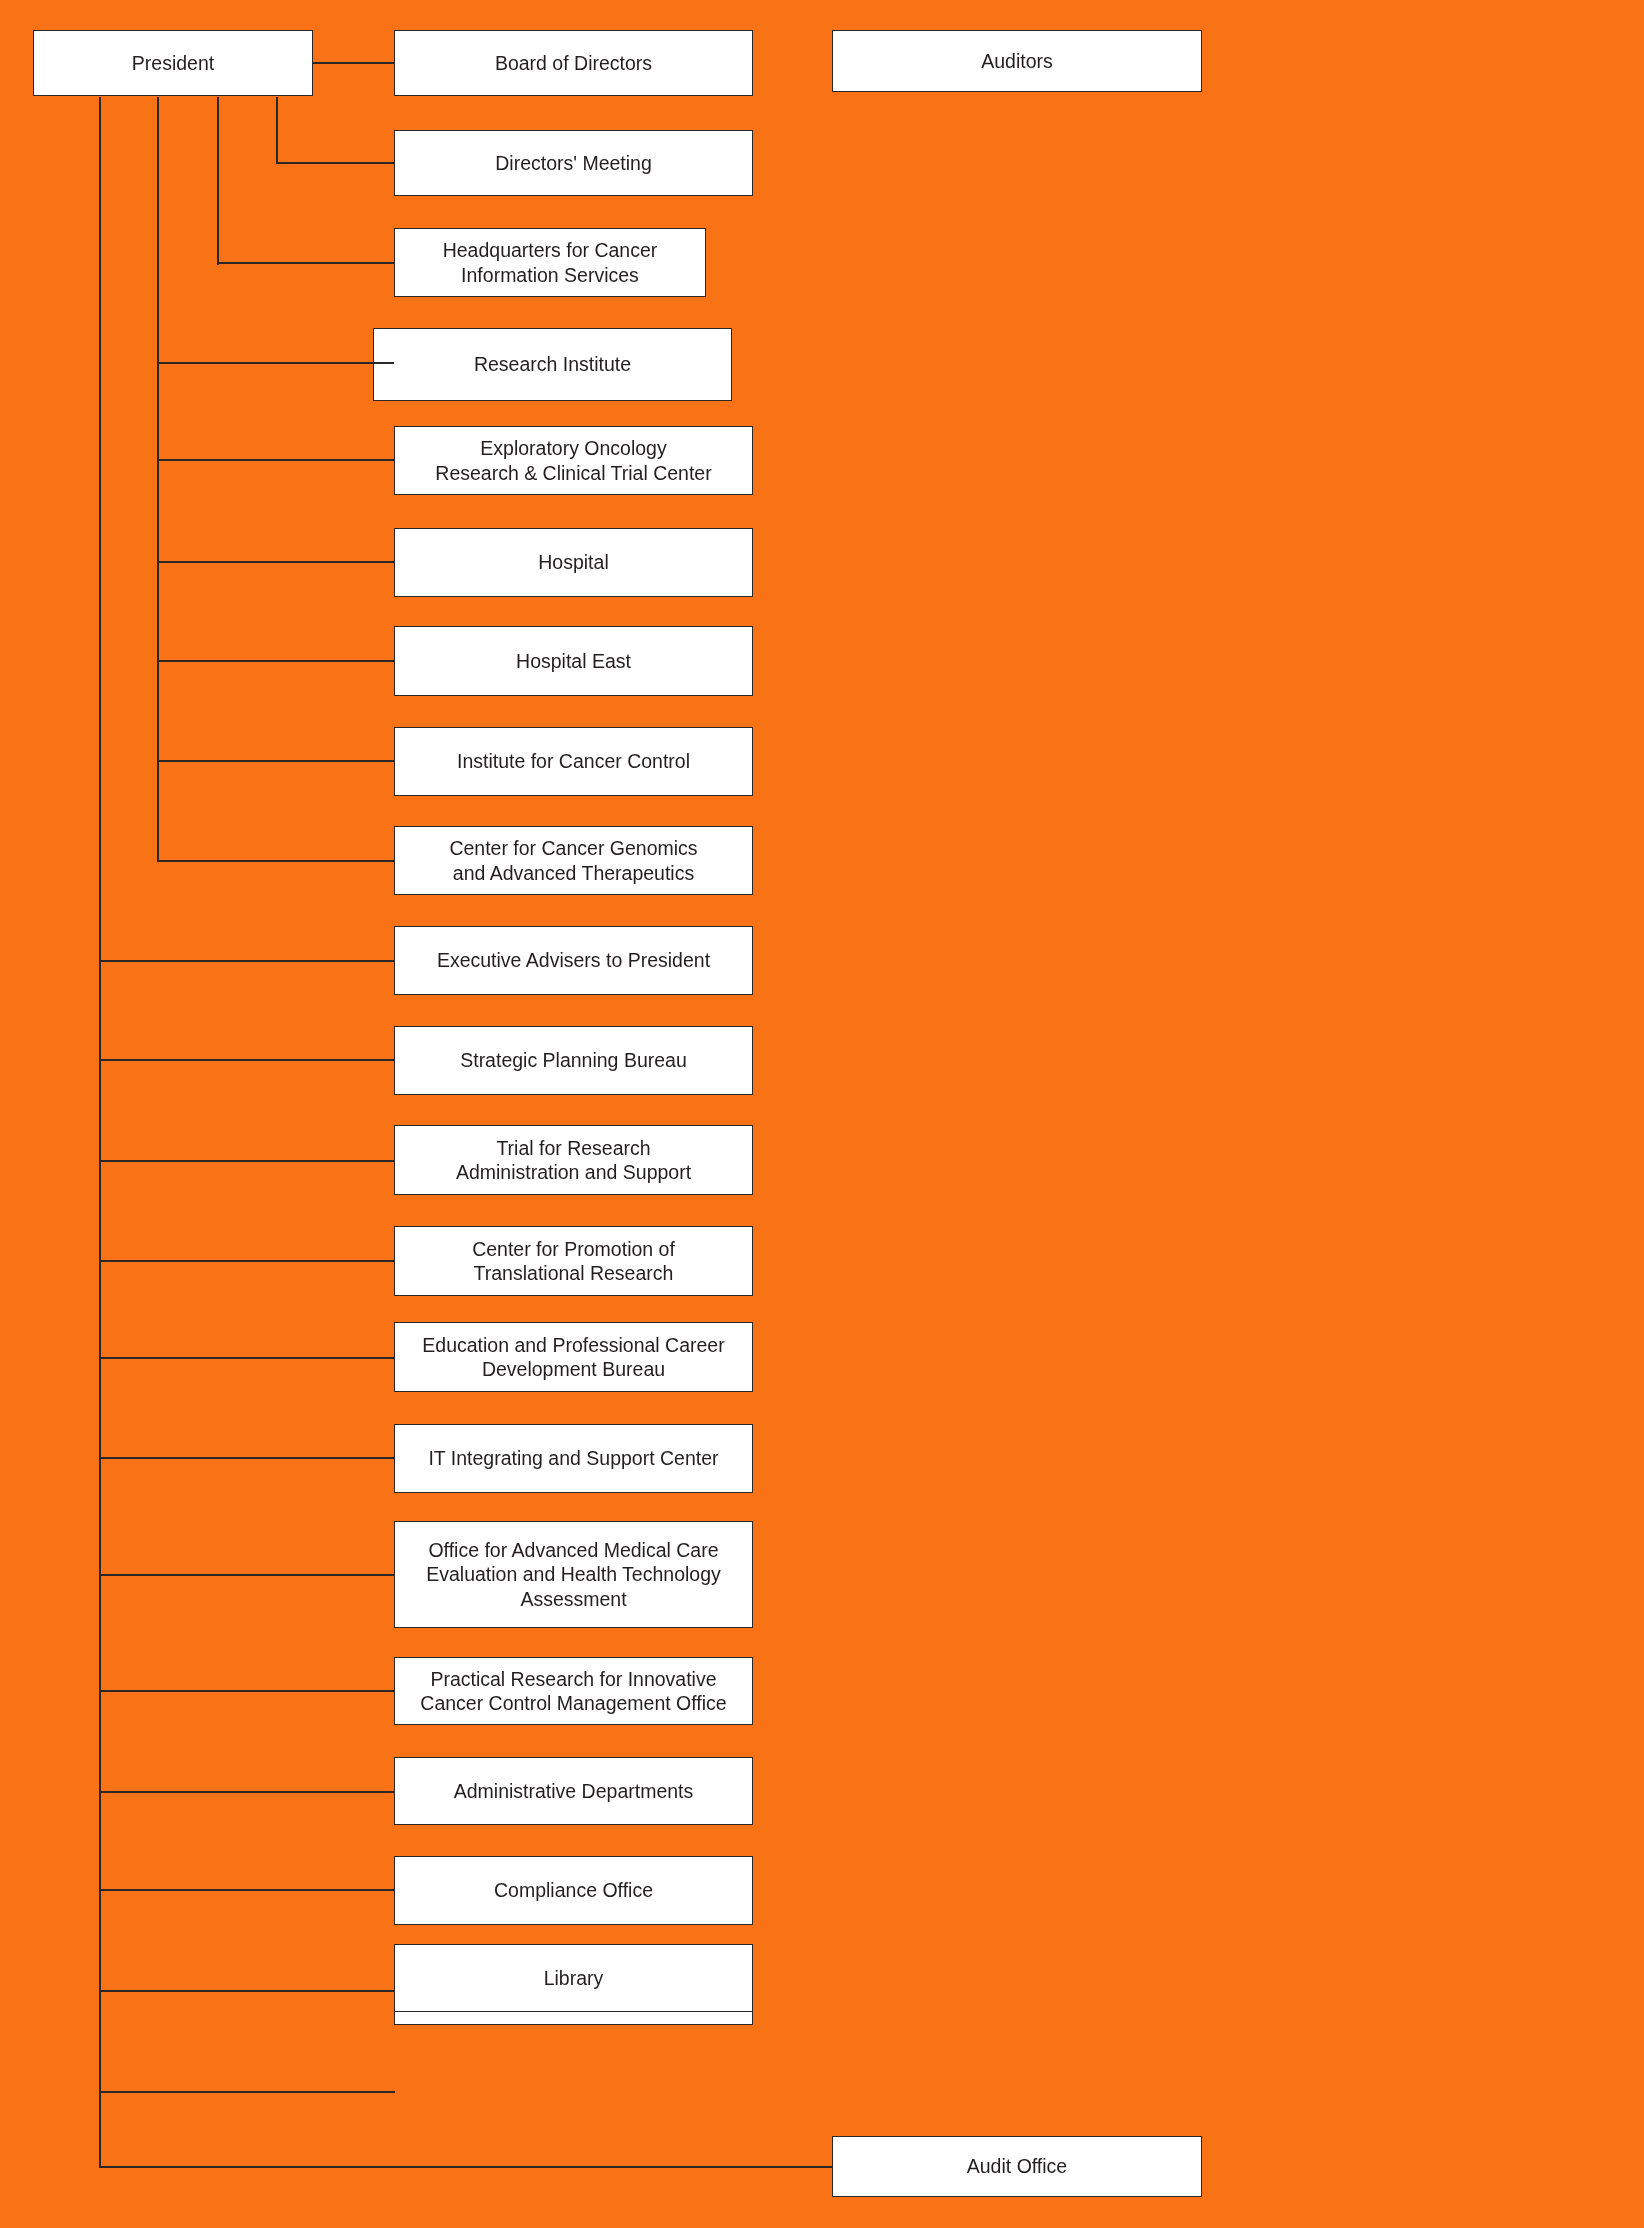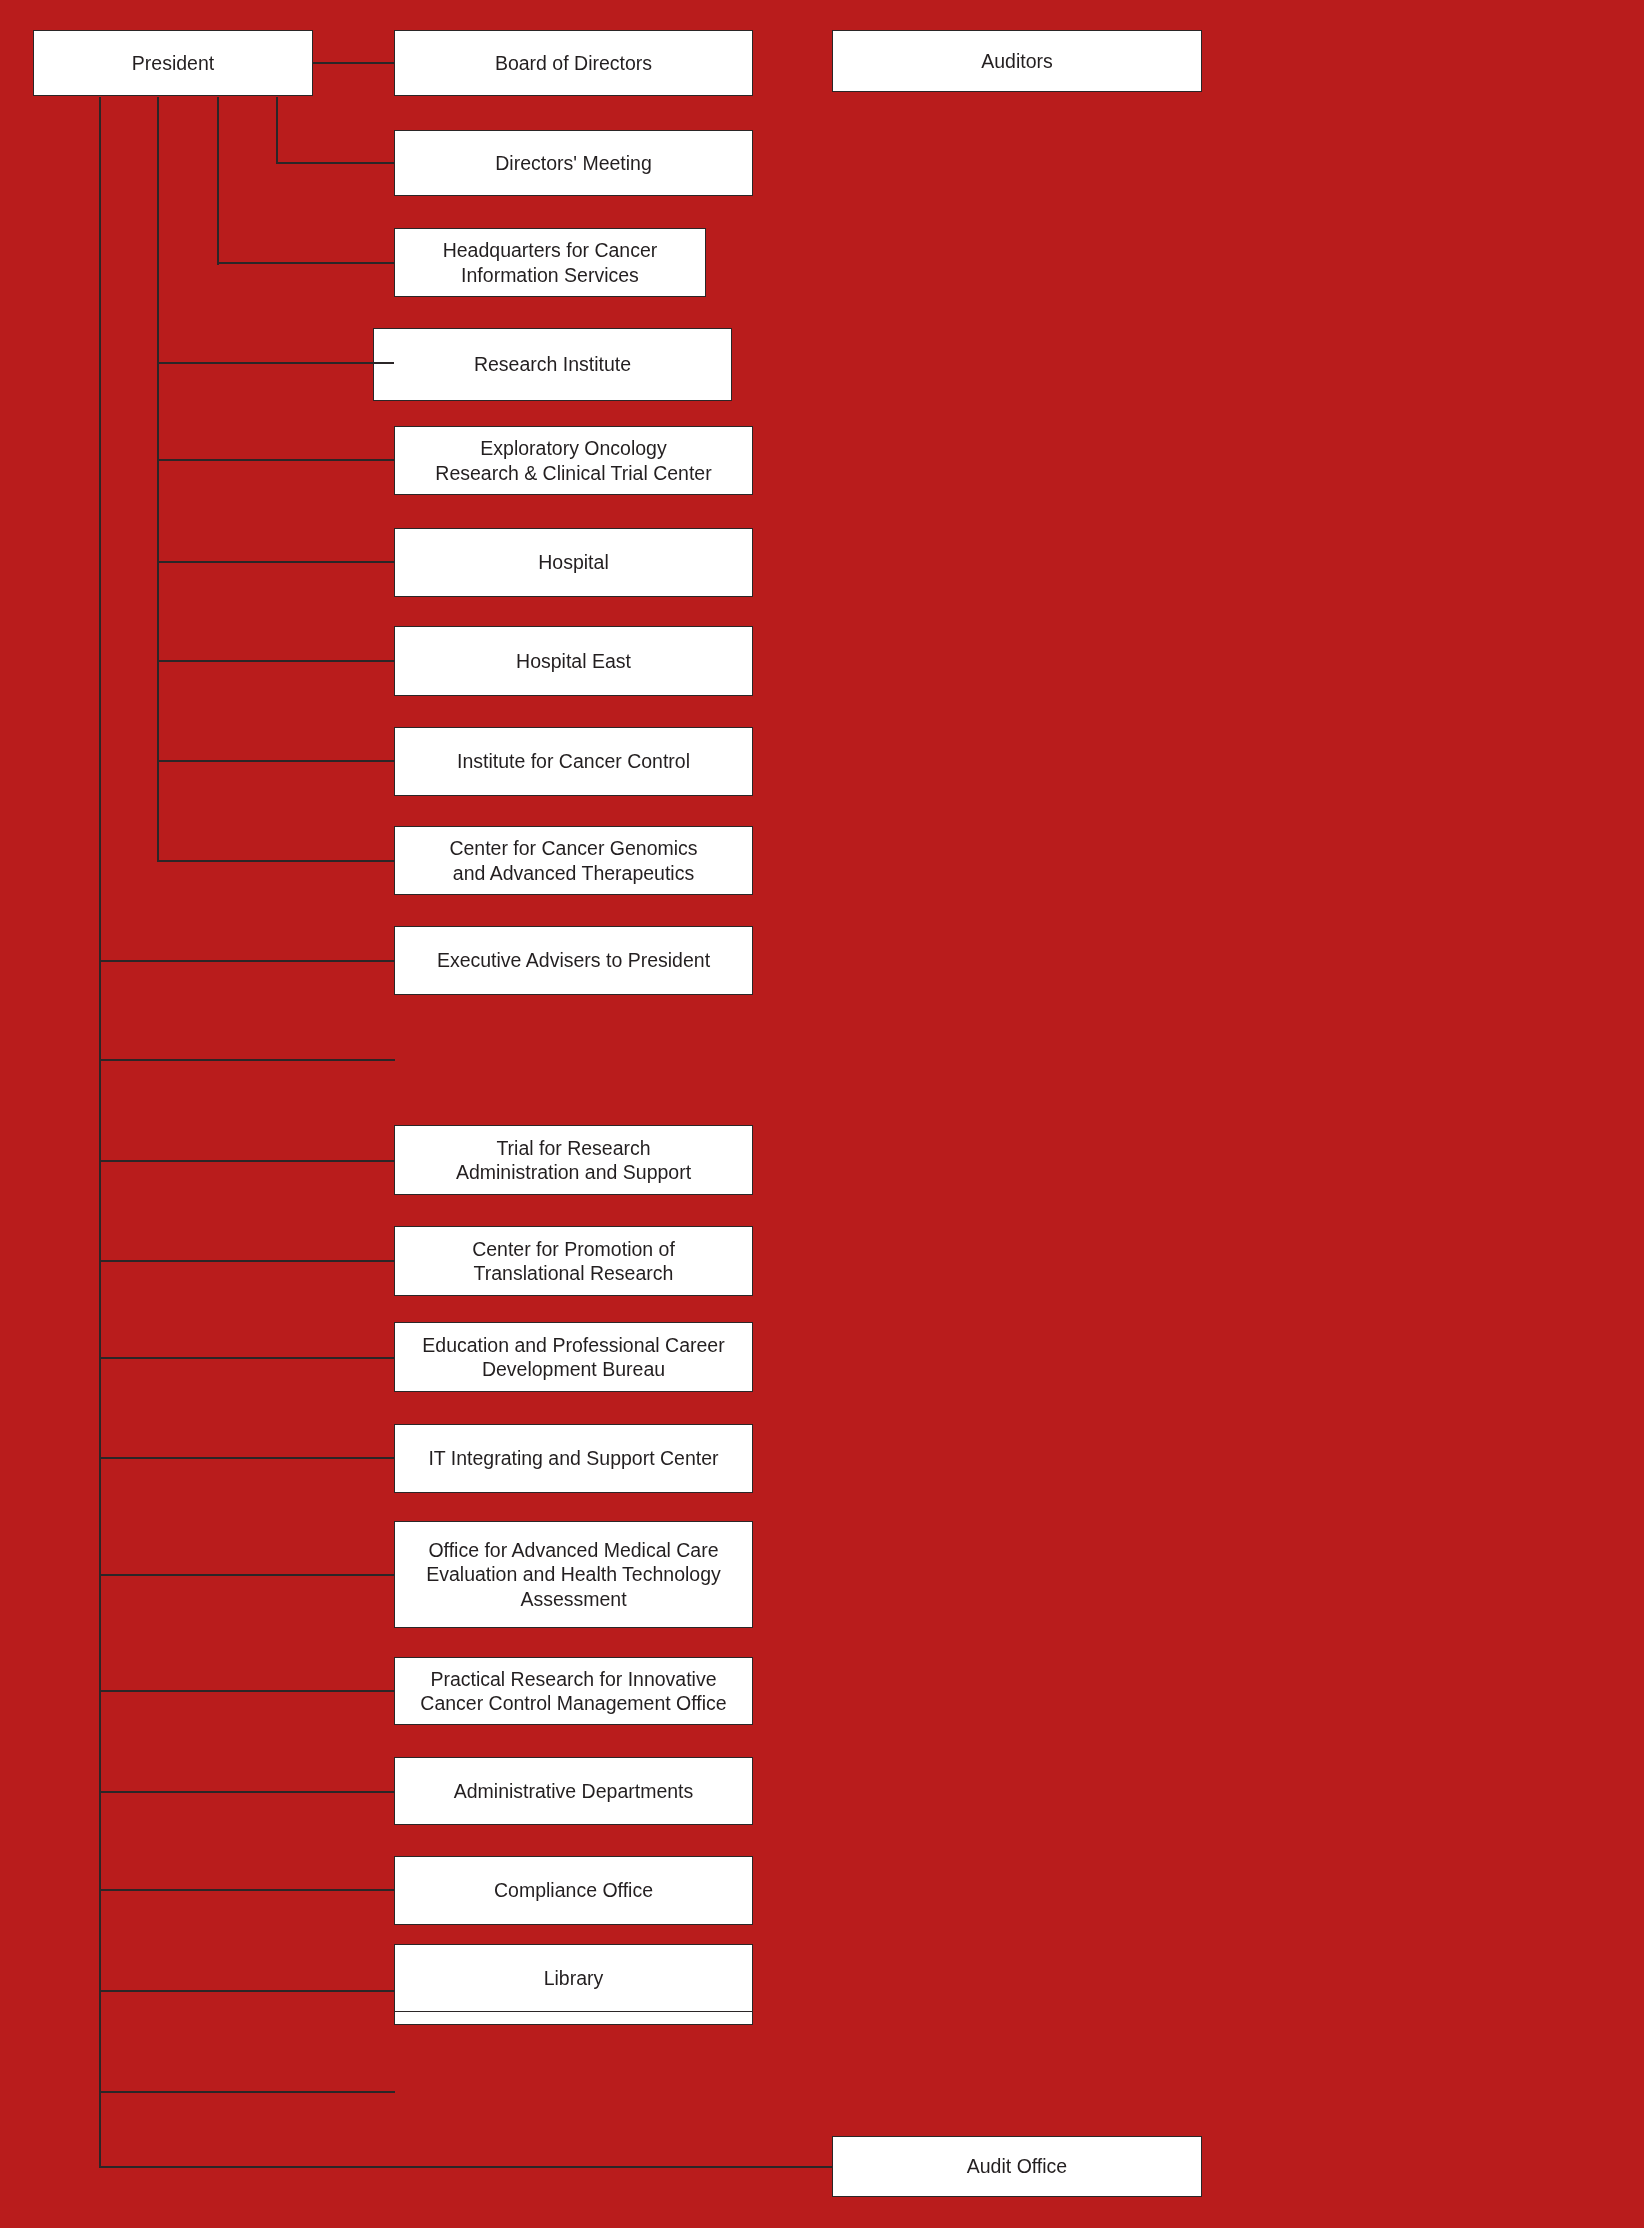--- a/index.html
+++ b/index.html
@@ -1,20 +1,20 @@
 <!DOCTYPE html>
 <html><head>
 <meta charset="utf-8">
 <style>
   html, body { margin: 0; padding: 0; background: #ffffff; }
   .canvas {
     position: relative;
     width: 1644px;
     height: 2228px;
-    background: #b91c1c;
+    background: #f97316;
     font-family: "Liberation Sans", "DejaVu Sans", sans-serif;
     color: #231f20;
   }
   .node {
     position: absolute;
     box-sizing: border-box;
     border: 1.5px solid #2b2627;
     background: #ffffff;
     display: flex;
     align-items: center;
@@ -42,20 +42,21 @@
 Information Services</div>
   <div class="node" style="left:373px;top:328px;width:359px;height:73px">Research Institute</div>
   <div class="node" style="left:394px;top:426px;width:359px;height:69px">Exploratory Oncology
 Research &amp; Clinical Trial Center</div>
   <div class="node" style="left:394px;top:528px;width:359px;height:69px">Hospital</div>
   <div class="node" style="left:394px;top:626px;width:359px;height:70px">Hospital East</div>
   <div class="node" style="left:394px;top:727px;width:359px;height:69px">Institute for Cancer Control</div>
   <div class="node" style="left:394px;top:826px;width:359px;height:69px">Center for Cancer Genomics
 and Advanced Therapeutics</div>
   <div class="node" style="left:394px;top:926px;width:359px;height:69px">Executive Advisers to President</div>
+  <div class="node" style="left:394px;top:1026px;width:359px;height:69px">Strategic Planning Bureau</div>
   <div class="node" style="left:394px;top:1125px;width:359px;height:70px">Trial for Research
 Administration and Support</div>
   <div class="node" style="left:394px;top:1226px;width:359px;height:70px">Center for Promotion of
 Translational Research</div>
   <div class="node" style="left:394px;top:1322px;width:359px;height:70px">Education and Professional Career
 Development Bureau</div>
   <div class="node" style="left:394px;top:1424px;width:359px;height:69px">IT Integrating and Support Center</div>
   <div class="node" style="left:394px;top:1521px;width:359px;height:107px">Office for Advanced Medical Care
 Evaluation and Health Technology
 Assessment</div>

